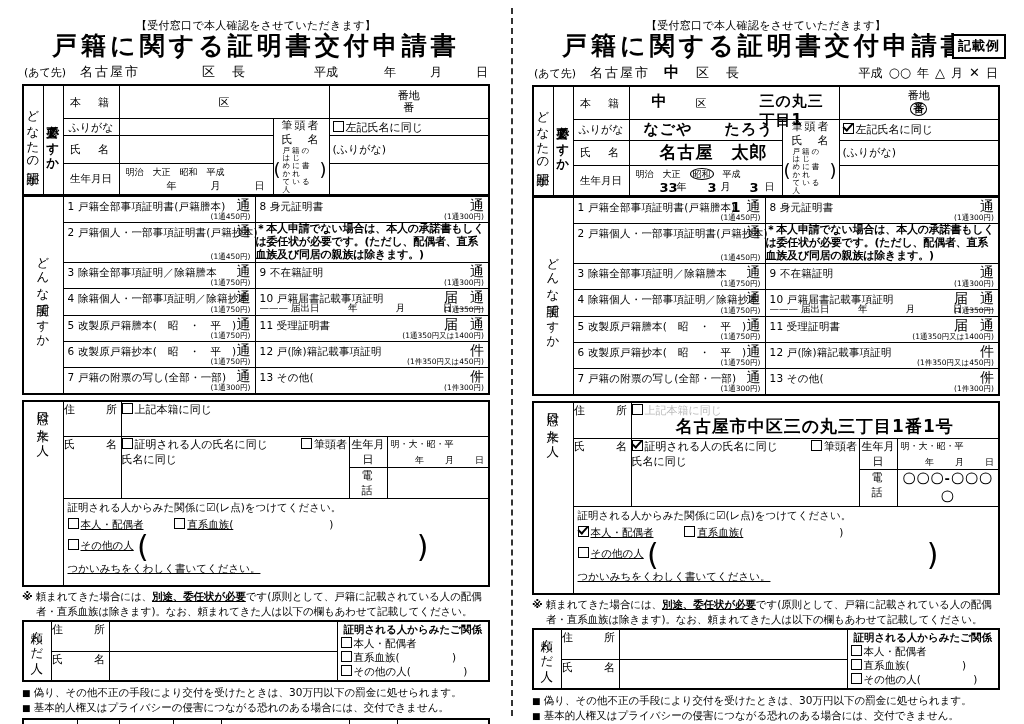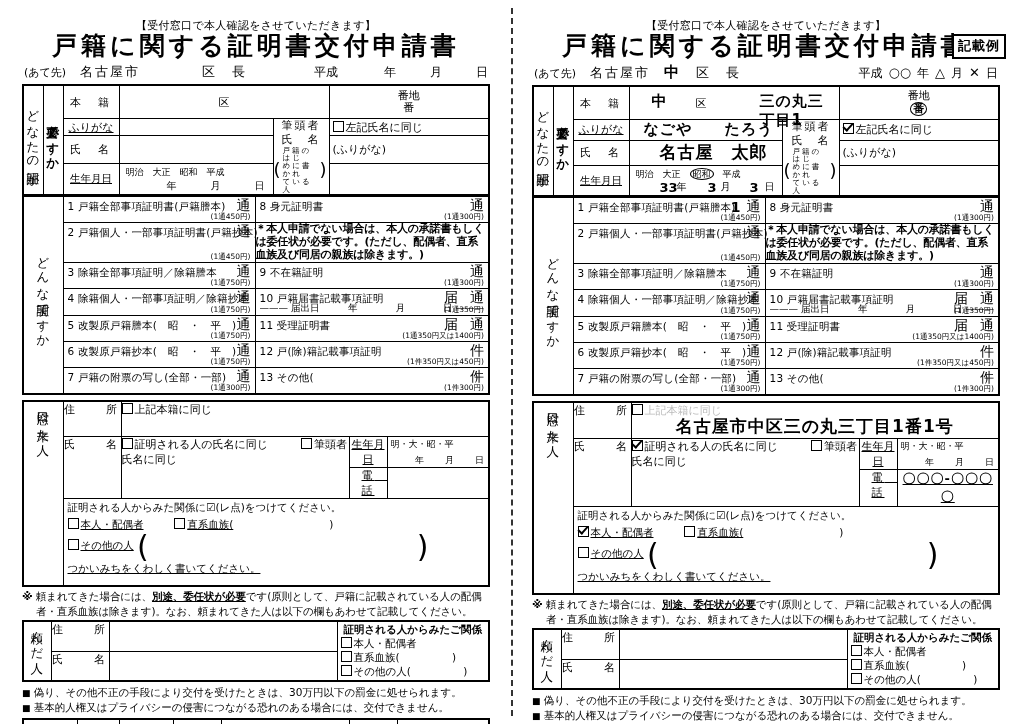--- a/index.html
+++ b/index.html
@@ -98,21 +98,21 @@
   
   .notice{font-size:10.5px;line-height:1.32;margin:3px 0 2px;letter-spacing:-.1px;}
   .notice .mark{font-size:11px;}
   .sq{font-size:9px;}
   .bullets{font-size:10.5px;line-height:1.45;margin:3px 0 3px;}
 
   
   .fee{border-collapse:collapse;width:468px;table-layout:fixed;}
   .fee td{border:1px solid #000;font-size:10.5px;padding:0 2px;height:20px;}
   .yen{float:right;font-size:10px;}
-  .ctr{text-align:center;text-decoration:underline;}
+  .ctr{text-align:center;}
 </style>
 </head>
 <body>
 
 <div class="page">
   <div class="fold"></div>
 
   <div class="form left">
    <div class="inner">
 

